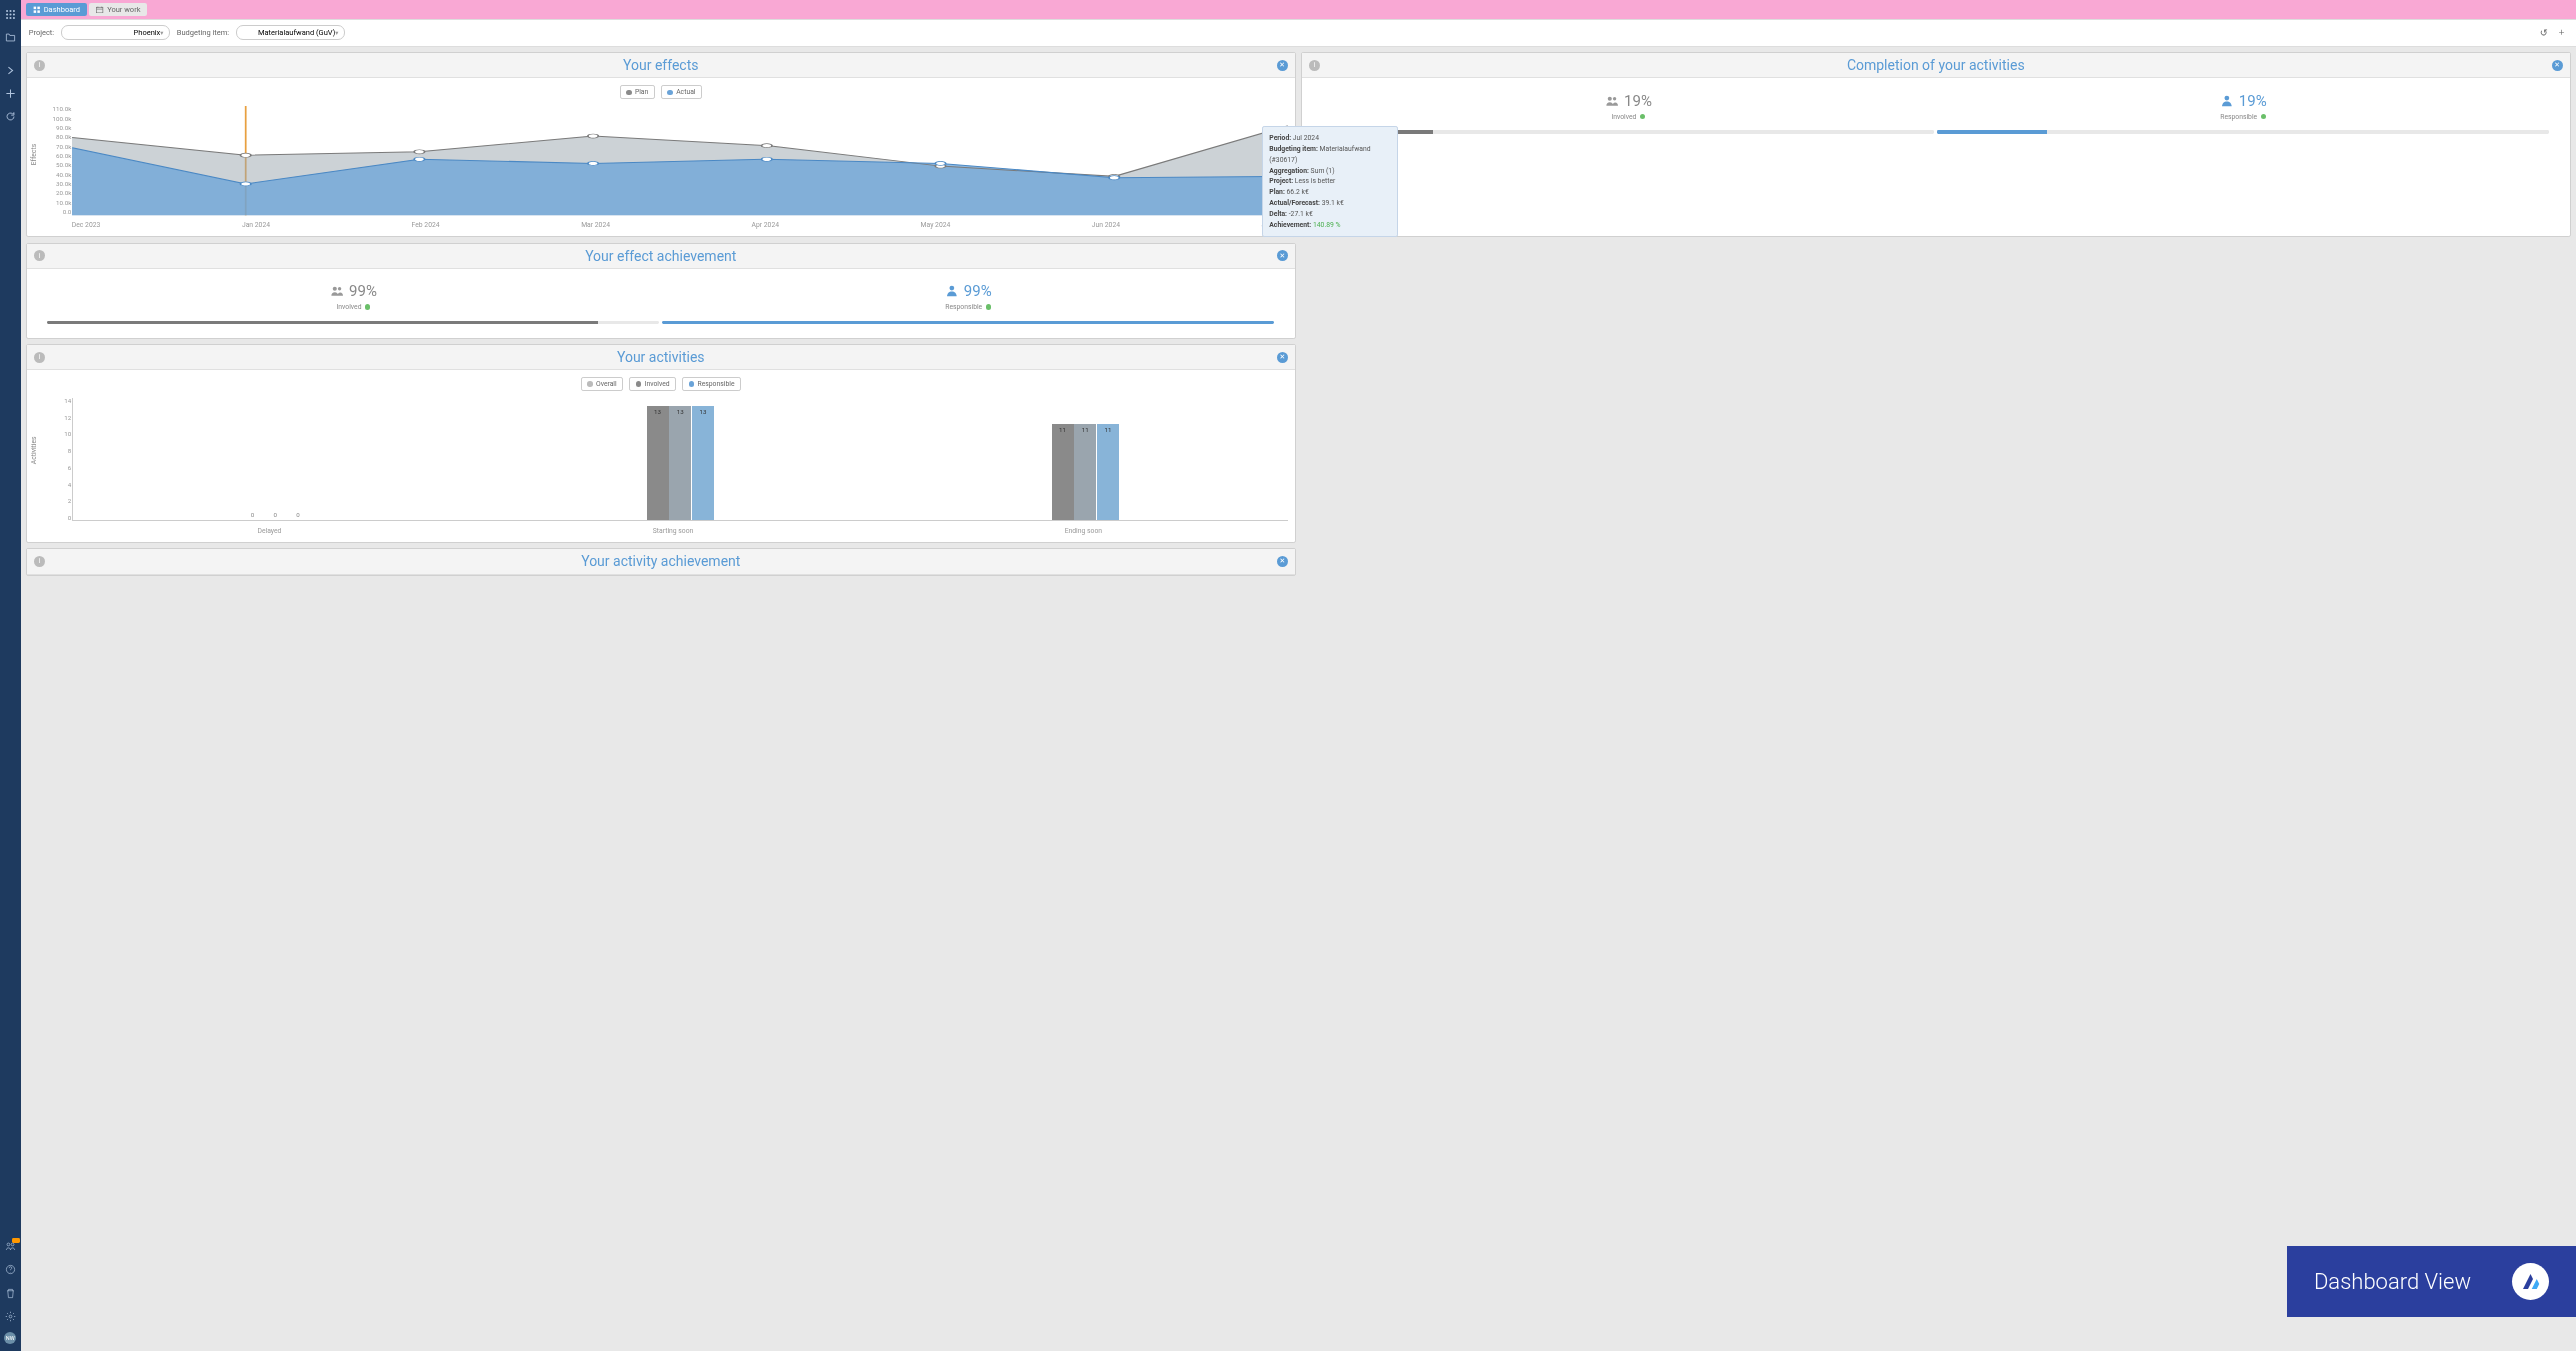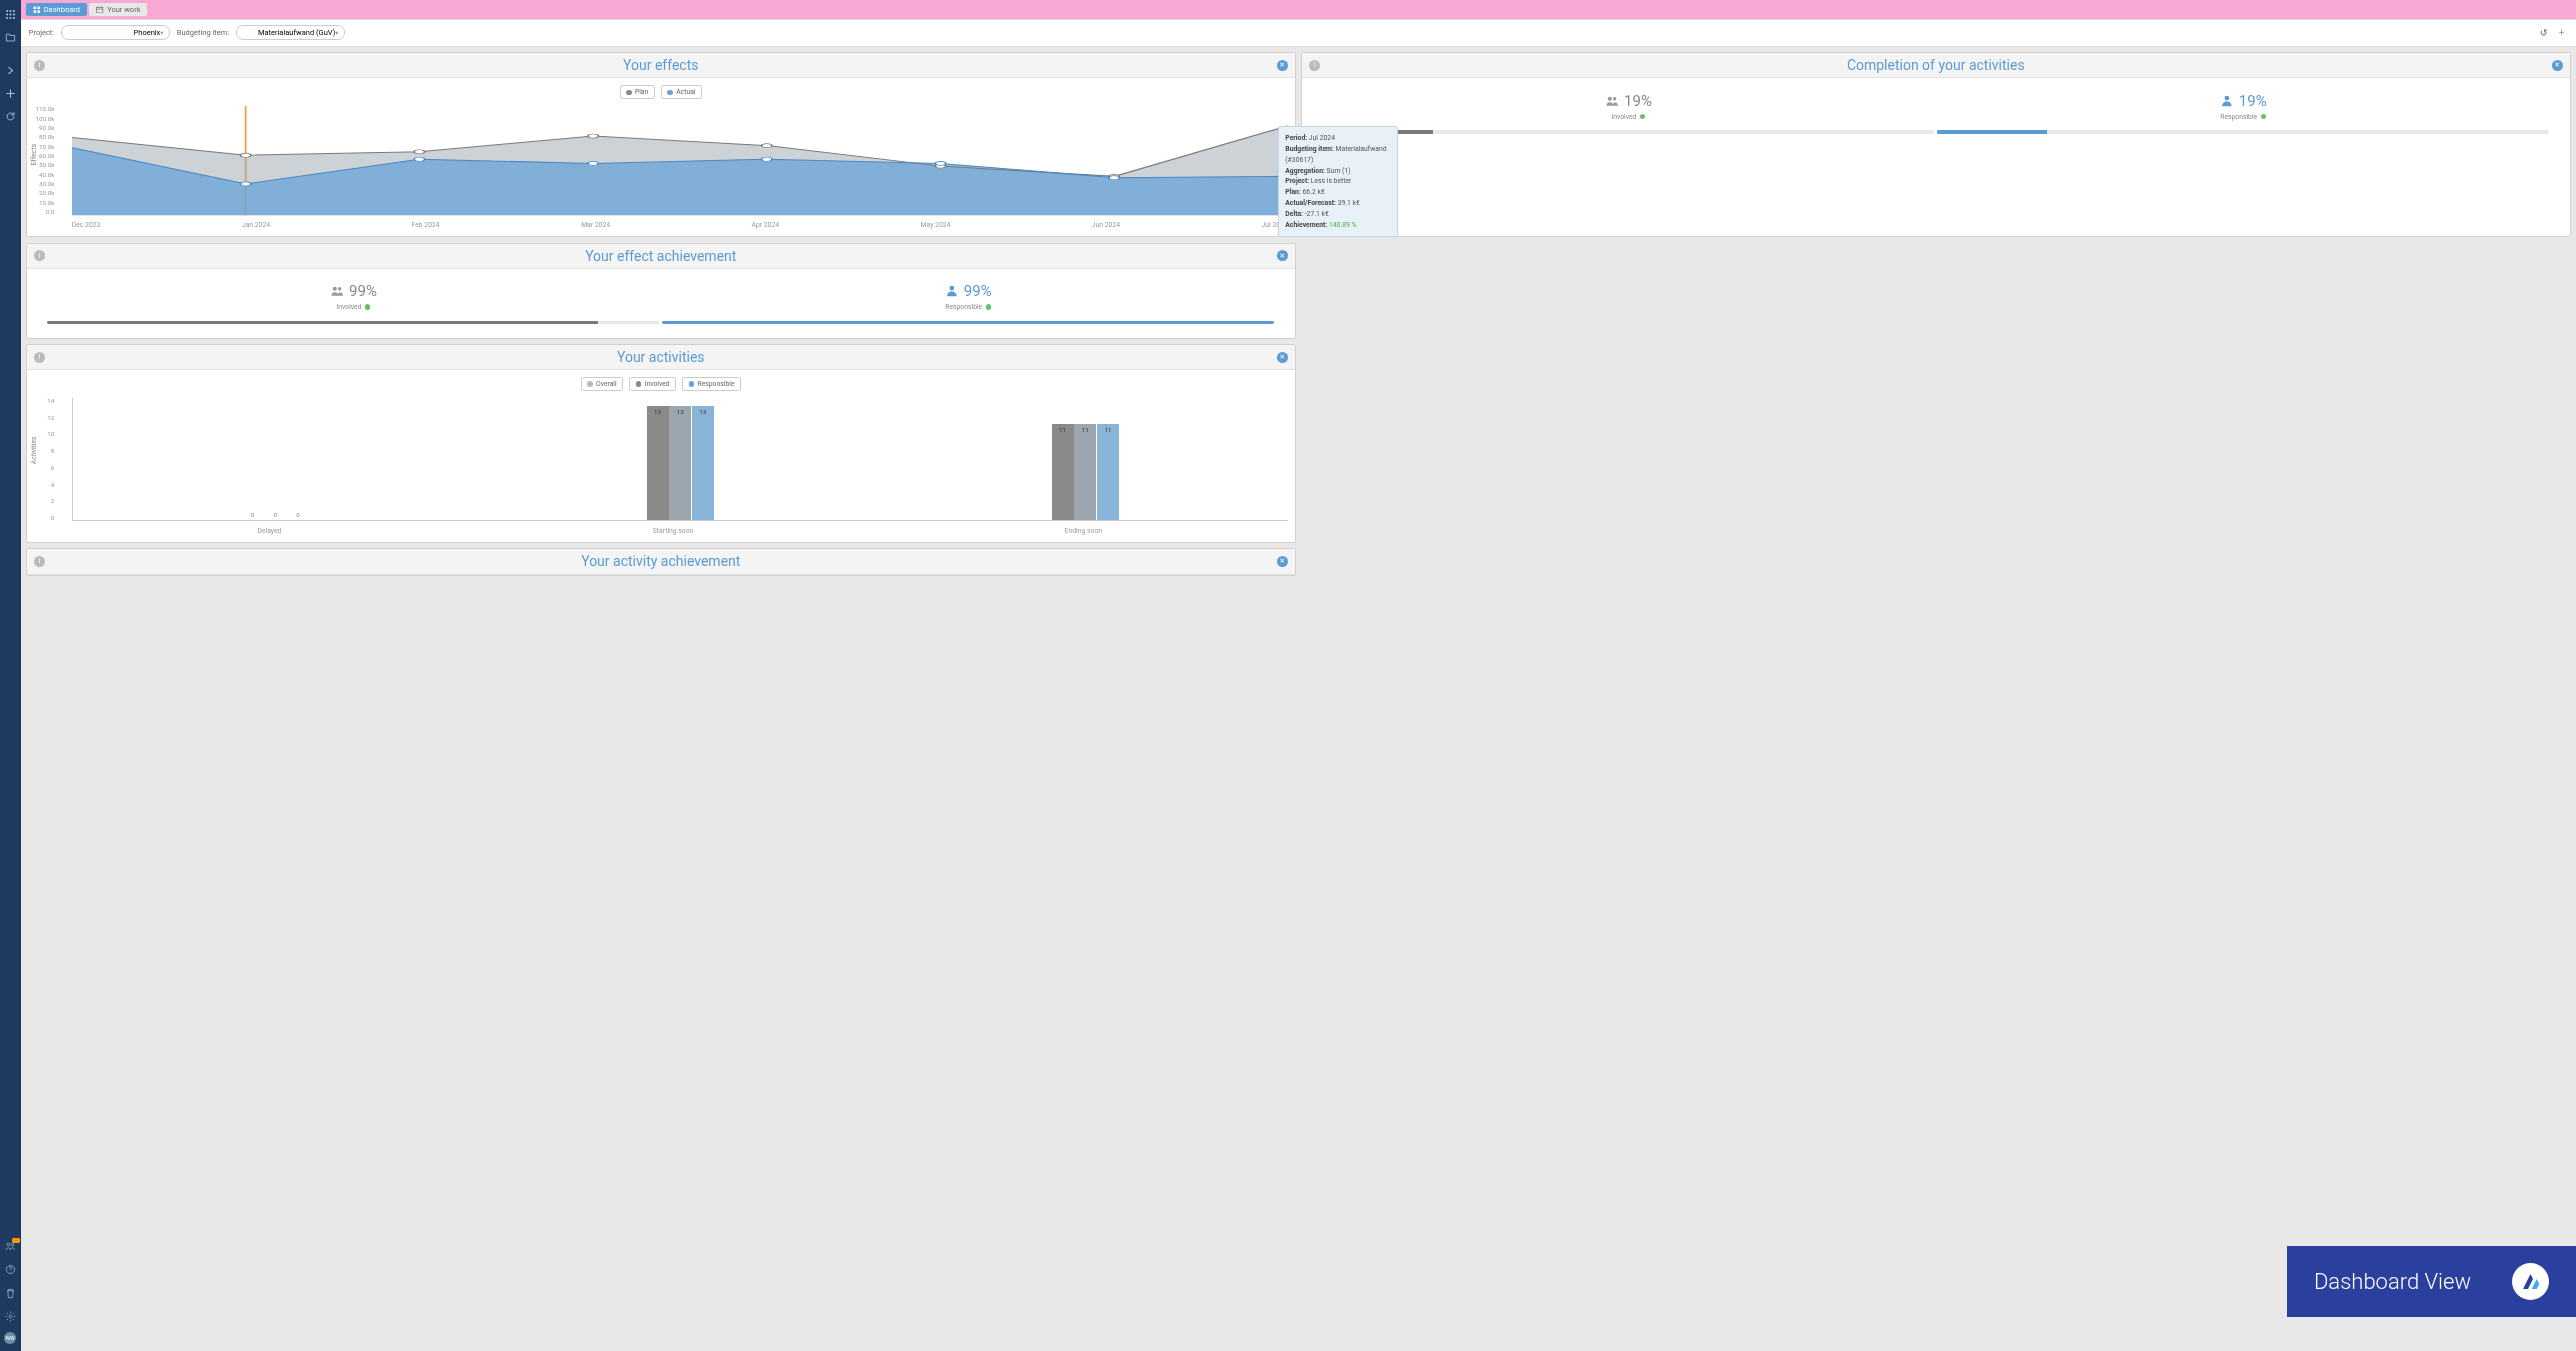--- a/index.html
+++ b/index.html
@@ -30,27 +30,27 @@
 .panel-info,.panel-close{width:11px;height:11px;border-radius:50%;background:#bbb;color:#fff;display:flex;align-items:center;justify-content:center;font-size:6.8px;cursor:pointer}
 .panel-close{background:#5a9bd5}
 .panel-body{padding:6.8px;position:relative}
 .legend-row{display:flex;justify-content:center;gap:6px;margin-bottom:6.8px}
 .legend-pill{border:0.7px solid #ccc;border-radius:2.1px;padding:2.1px 5.5px;font-size:6.8px;color:#666;display:flex;align-items:center;gap:3.4px;cursor:pointer}
 .legend-dot{width:5.5px;height:5.5px;border-radius:50%}
 .dot-grey{background:#8a8a8a}
 .dot-blue{background:#6aa3d8}
 .dot-lgrey{background:#bbb}
 .chart-area{position:relative;height:123px;padding-left:38px;padding-bottom:13.7px}
-.y-axis{position:absolute;left:0;top:0;bottom:13.7px;width:20.5px;display:flex;flex-direction:column;justify-content:space-between;align-items:flex-end}
+.y-axis{position:absolute;left:17px;top:0;bottom:13.7px;width:20.5px;display:flex;flex-direction:column;justify-content:space-between;align-items:flex-end}
 .y-axis span{color:#999;line-height:1;font-size:6.2px}
 .y-label{position:absolute;left:0;top:50%;transform:rotate(-90deg) translateX(6.8px);transform-origin:left;font-size:6.8px;color:#888;white-space:nowrap}
 .x-axis{position:absolute;bottom:0;left:38px;right:0;display:flex;justify-content:space-between;font-size:6.8px;color:#999}
 .plot{position:absolute;left:38px;right:0;top:0;bottom:13.7px}
 .plot svg{width:100%;height:100%}
-.tooltip{position:absolute;right:-103px;top:48px;background:#e8f0f8;border:0.7px solid #c5d5e8;border-radius:2.1px;padding:5.5px 6.8px;font-size:6.8px;color:#555;line-height:1.6;z-index:10;width:120px}
+.tooltip{position:absolute;right:-103px;top:48px;background:#e8f0f8;border:0.7px solid #c5d5e8;border-radius:2.1px;padding:5.5px 6.8px;font-size:6.8px;color:#555;line-height:1.6;z-index:10;width:136px}
 .tooltip b{color:#444}
 .tooltip .green{color:#4caf50}
 .stats-row{display:flex;gap:3px;padding:6.8px 13.7px}
 .stat-block{flex:1;text-align:center}
 .stat-head{display:flex;align-items:center;justify-content:center;gap:5.5px;font-size:15px;color:#888}
 .stat-head svg{width:13.7px;height:13.7px;fill:#999}
 .stat-head.blue{color:#5a9bd5}
 .stat-head.blue svg{fill:#5a9bd5}
 .stat-sub{font-size:6.8px;color:#888;margin-top:2.7px;display:flex;align-items:center;justify-content:center;gap:3.4px}
 .status-dot{width:5.5px;height:5.5px;border-radius:50%;background:#6abf69}

